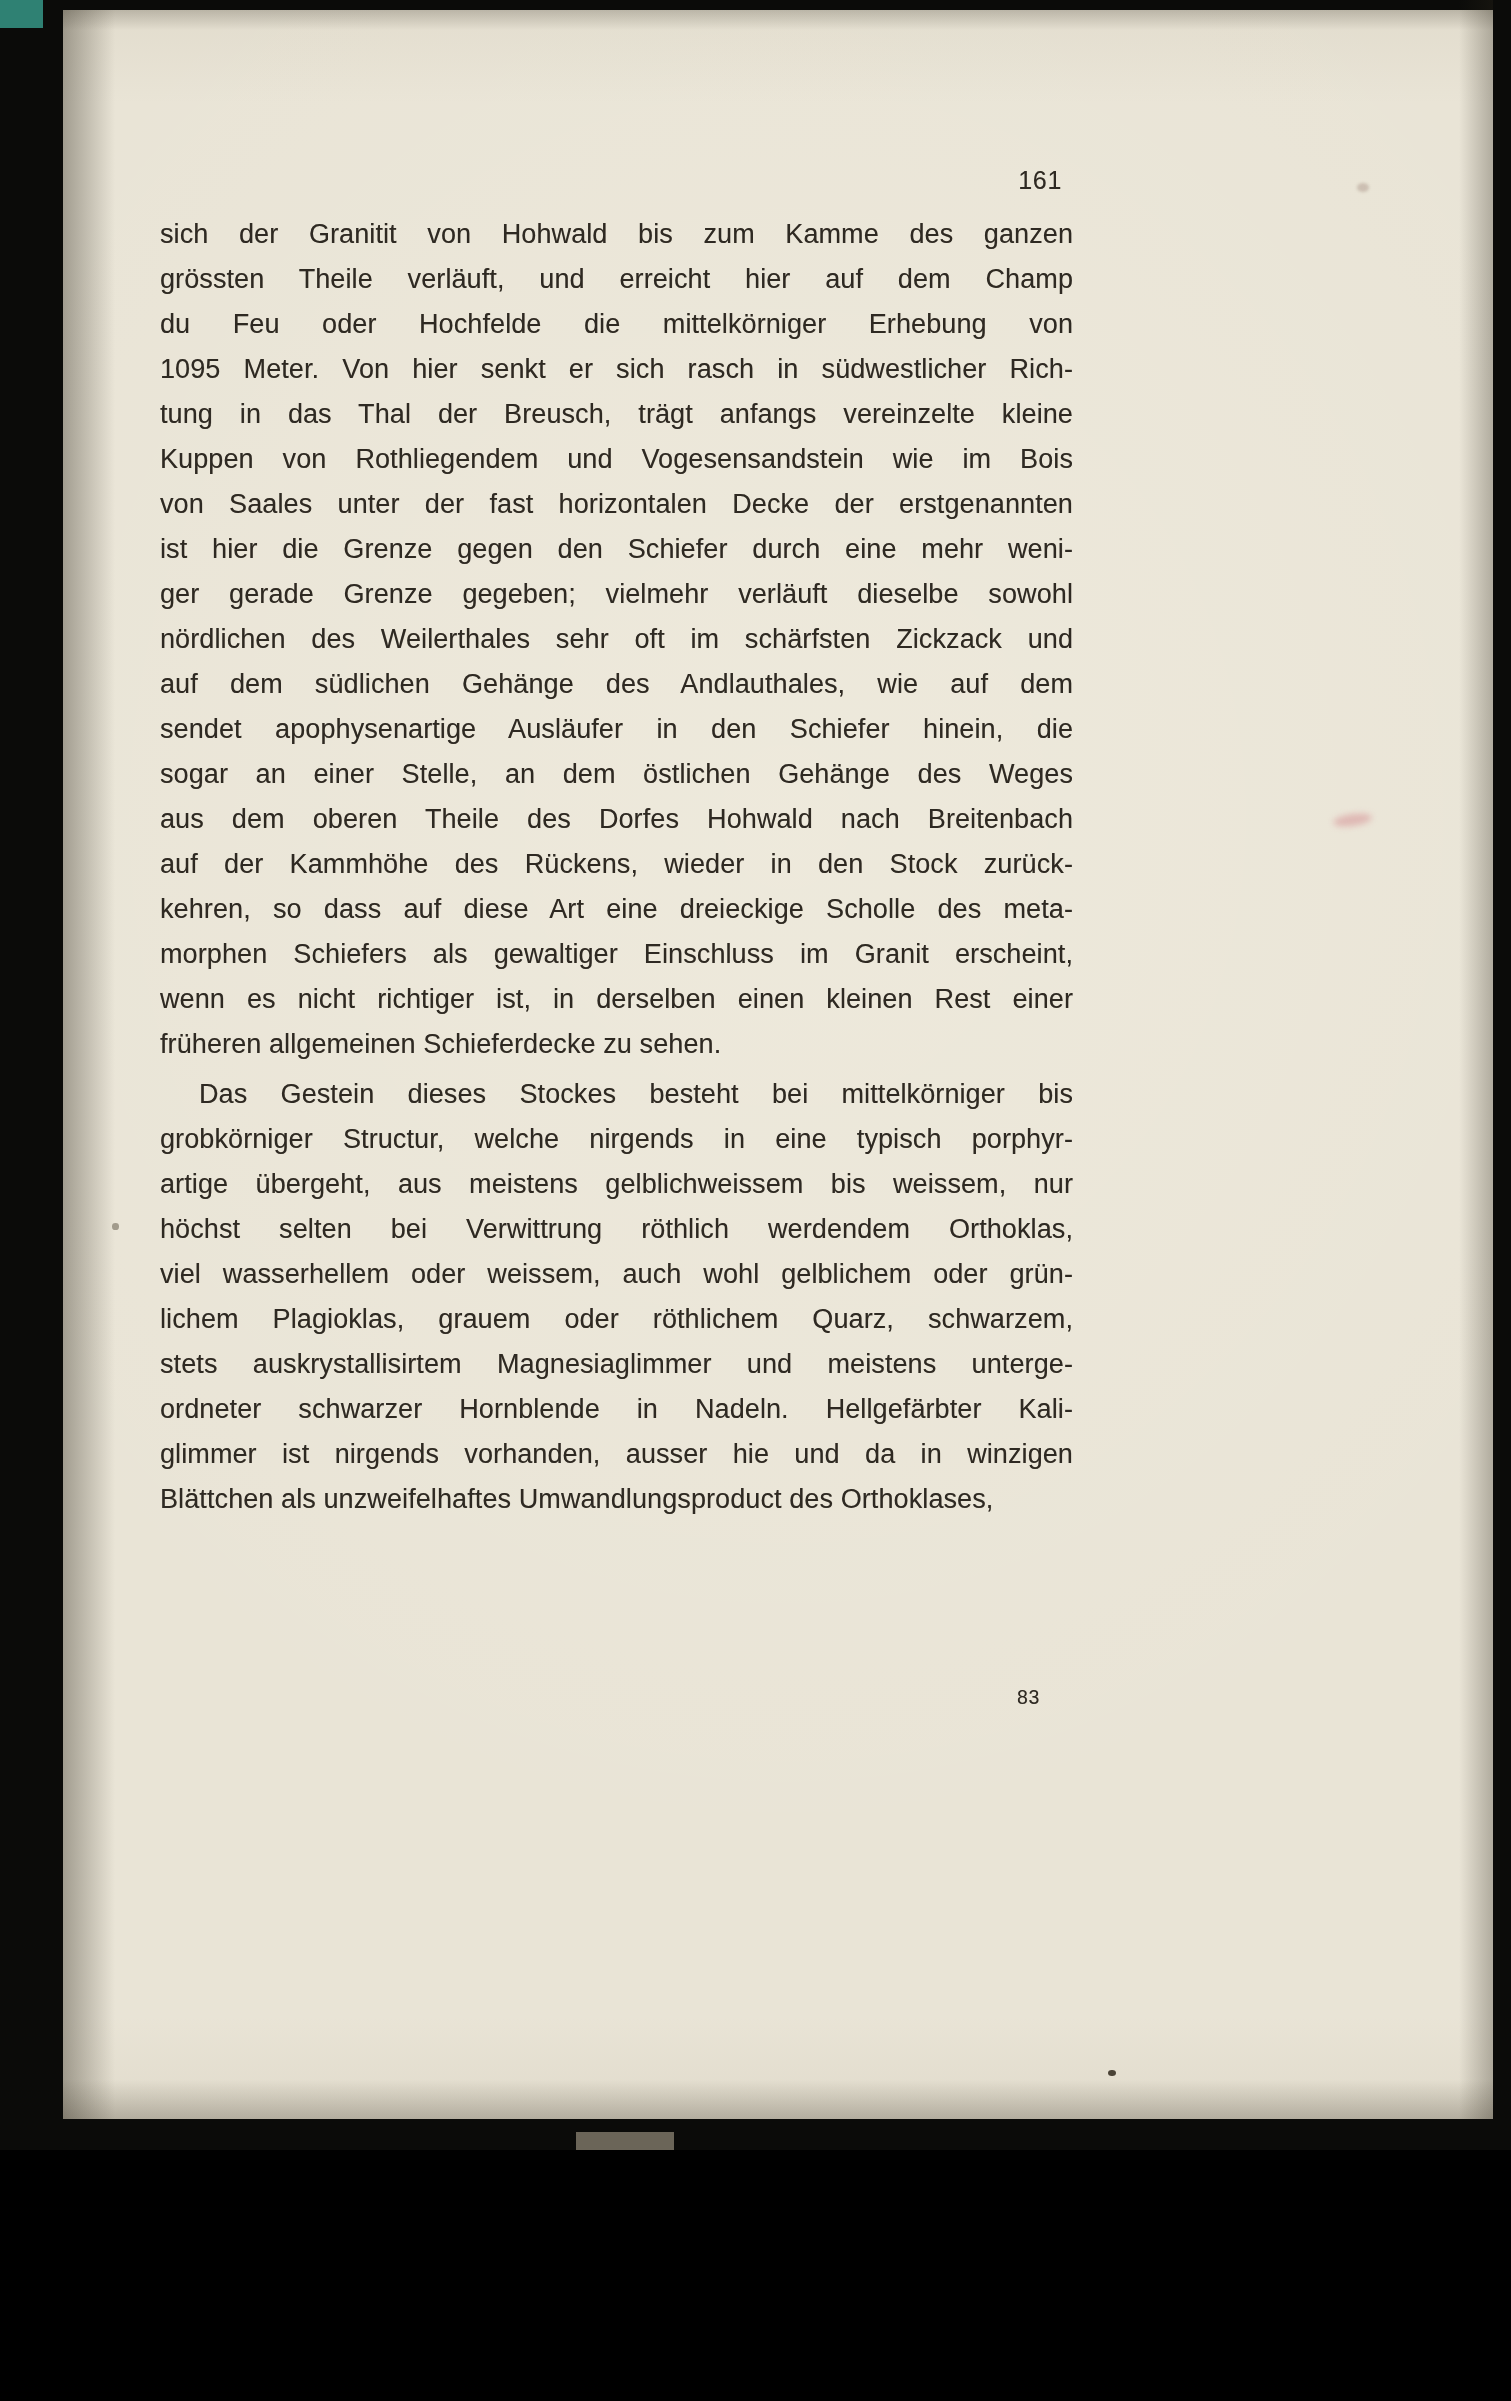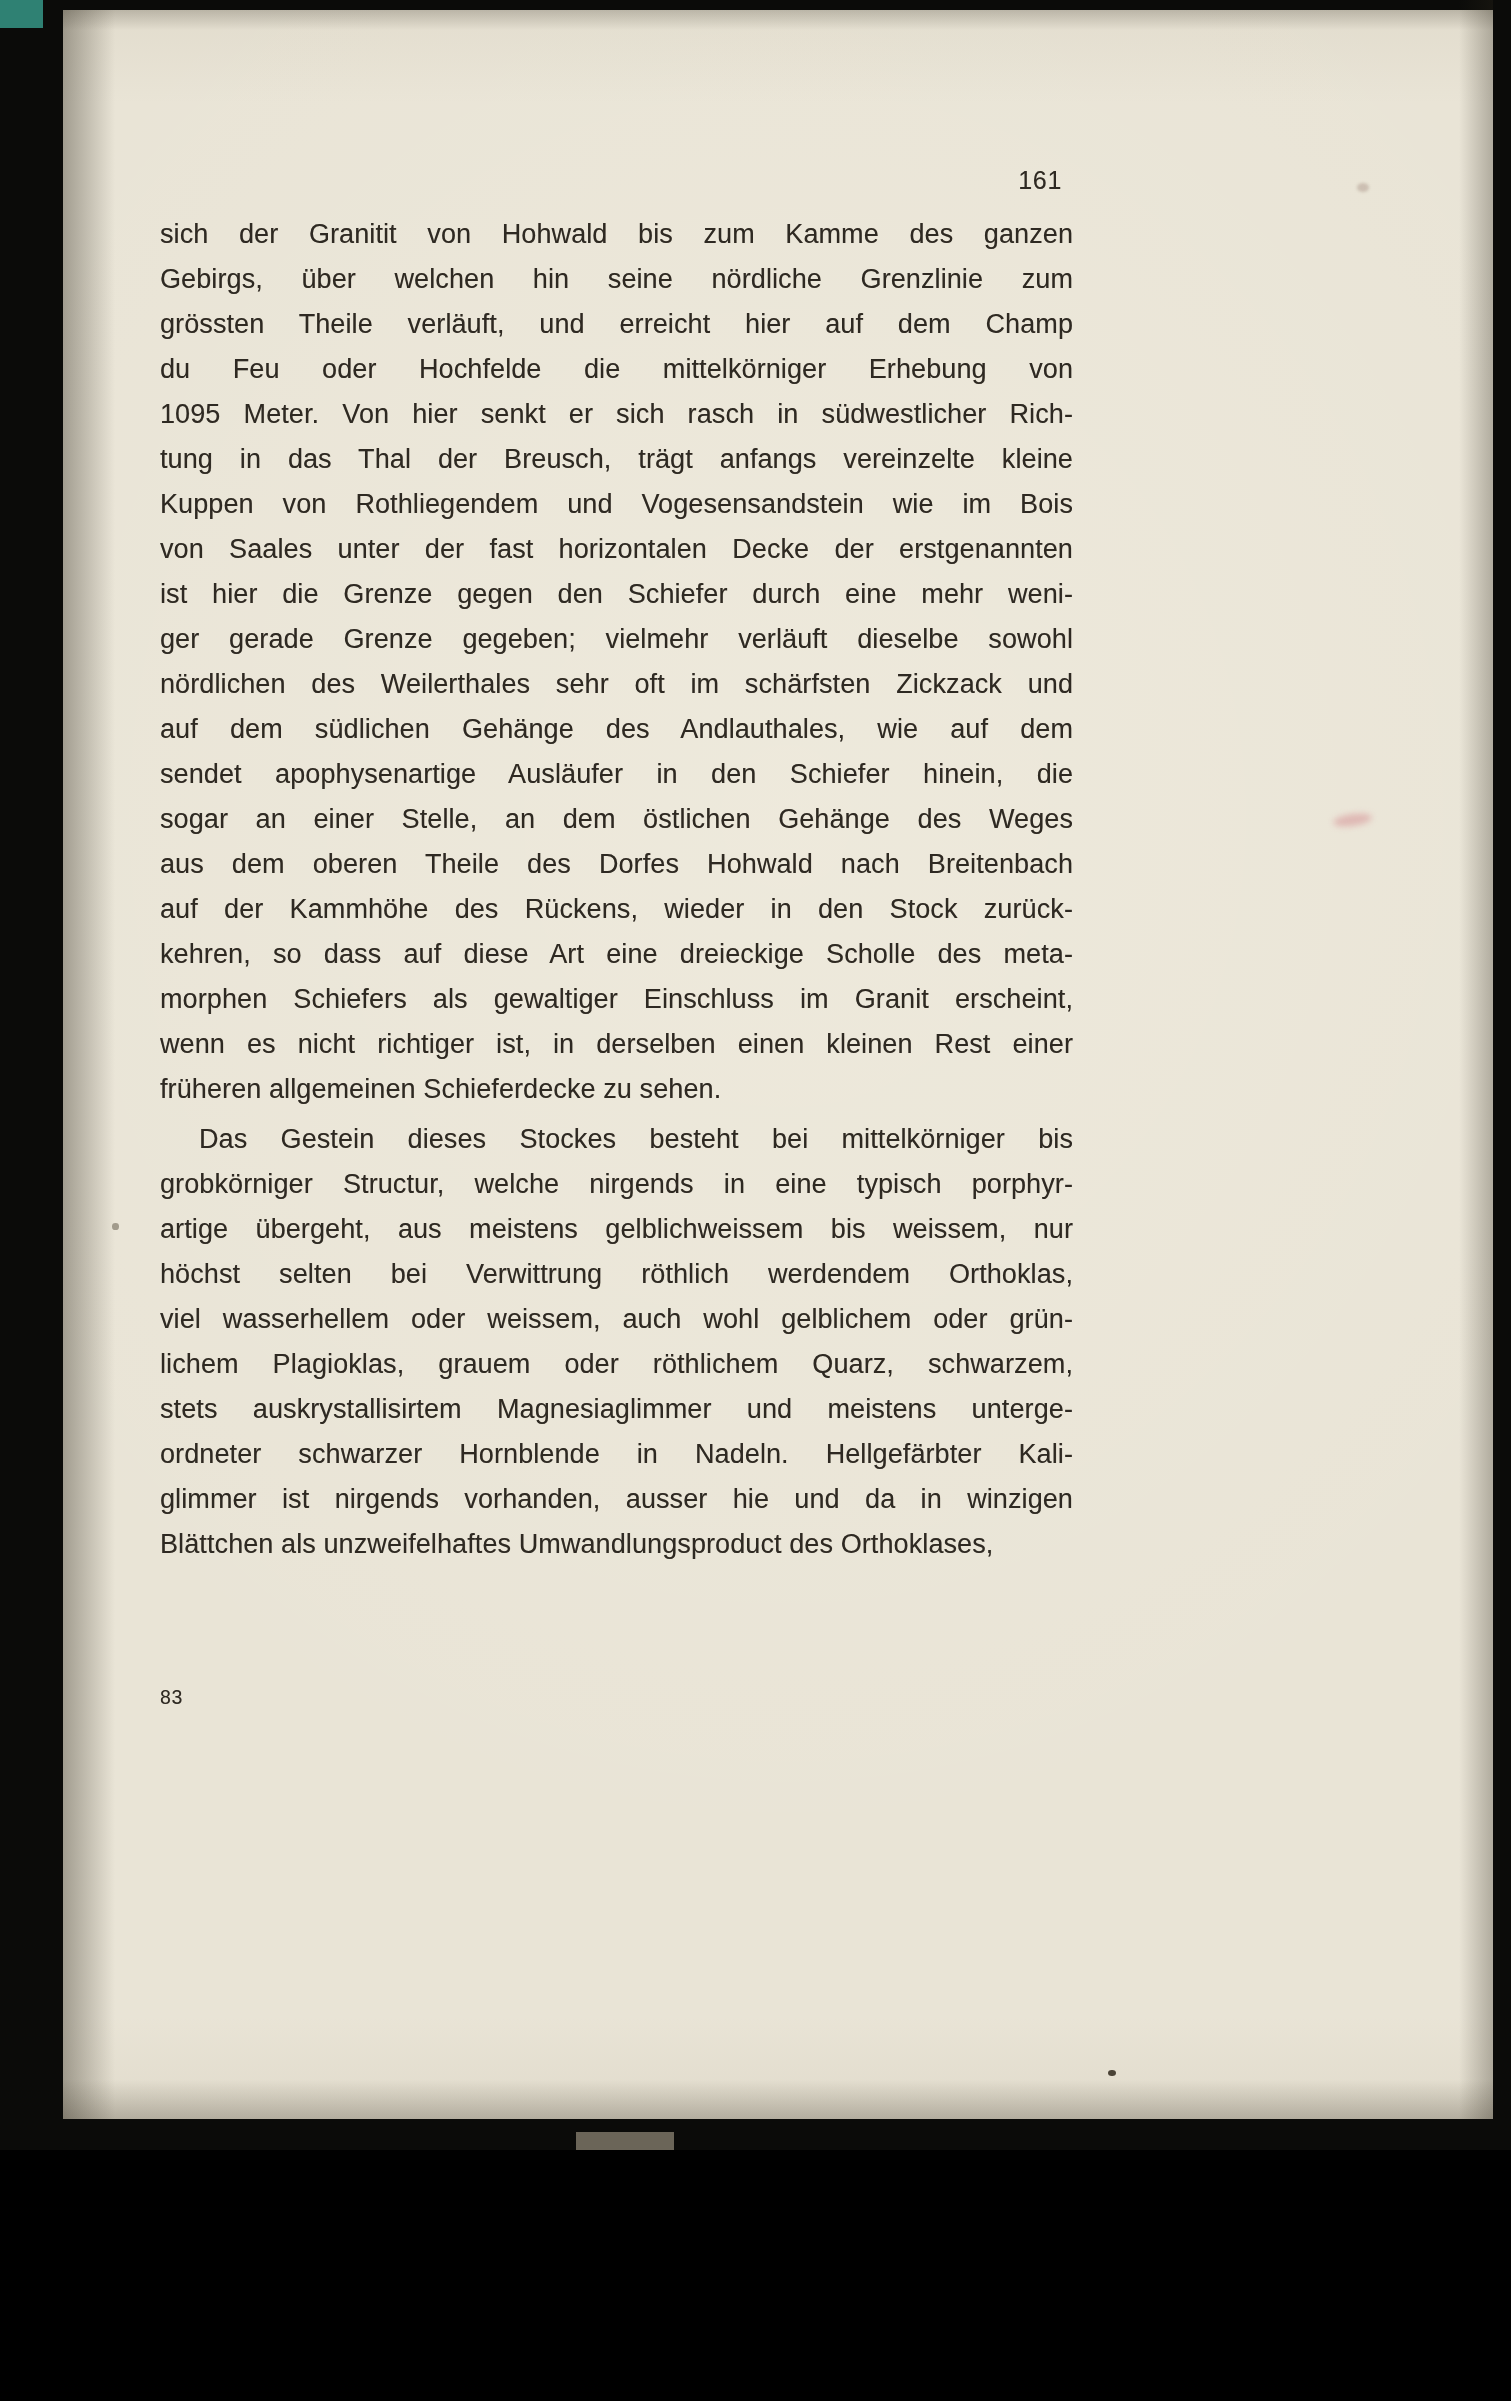--- a/index.html
+++ b/index.html
@@ -48,21 +48,21 @@
     font-size:27px;line-height:45px;letter-spacing:0.1px;
     text-shadow:0.2px 0.3px 0.4px rgba(50,40,28,0.35);
     margin-top:9px;
   }
   .line{text-align:justify;text-align-last:justify;}
   .line-last{text-align-last:left;}
   .para2{margin-top:5.2px;}
   .para2 .line:first-child{text-indent:39px;}
   .signature{
     position:absolute;top:1686px;left:160px;width:880px;
-    text-align:left;font-size:19.4px;letter-spacing:0.7px;
+    text-align:right;font-size:19.4px;letter-spacing:0.7px;
     text-shadow:0.2px 0.3px 0.4px rgba(50,40,28,0.35);
   }
 
   .ink-speck{position:absolute;left:1108px;top:2070px;width:7.5px;height:6px;
     background:#4a4336;border-radius:50%;filter:blur(0.4px);}
   .pink-smudge{position:absolute;left:1333px;top:814px;width:39px;height:12px;
     background:rgba(205,115,125,0.40);border-radius:50%;filter:blur(3px);transform:rotate(-8deg);}
   .margin-speck{position:absolute;left:112px;top:1223px;width:6.7px;height:6.7px;
     background:rgba(90,82,66,0.5);border-radius:50%;filter:blur(0.7px);}
   .corner-speck{position:absolute;left:1357px;top:183px;width:12px;height:9px;
@@ -83,21 +83,20 @@
   <div class="bar-bottom"></div>
   <div class="edge-shadow-bottom"></div>
   <div class="bottom-notch"></div>
   <div class="teal-corner"></div>
 
   <div class="page-number">161</div>
 
   <div class="text-block">
     <div class="paragraph para1">
         <div class="line">sich der Granitit von Hohwald bis zum Kamme des ganzen</div>
-        <div class="line">Gebirgs, über welchen hin seine nördliche Grenzlinie zum</div>
         <div class="line">grössten Theile verläuft, und erreicht hier auf dem Champ</div>
         <div class="line">du Feu oder Hochfelde die mittelkörniger Erhebung von</div>
         <div class="line">1095 Meter. Von hier senkt er sich rasch in südwestlicher Rich-</div>
         <div class="line">tung in das Thal der Breusch, trägt anfangs vereinzelte kleine</div>
         <div class="line">Kuppen von Rothliegendem und Vogesensandstein wie im Bois</div>
         <div class="line">von Saales unter der fast horizontalen Decke der erstgenannten</div>
         <div class="line">ist hier die Grenze gegen den Schiefer durch eine mehr weni-</div>
         <div class="line">ger gerade Grenze gegeben; vielmehr verläuft dieselbe sowohl</div>
         <div class="line">nördlichen des Weilerthales sehr oft im schärfsten Zickzack und</div>
         <div class="line">auf dem südlichen Gehänge des Andlauthales, wie auf dem</div>

